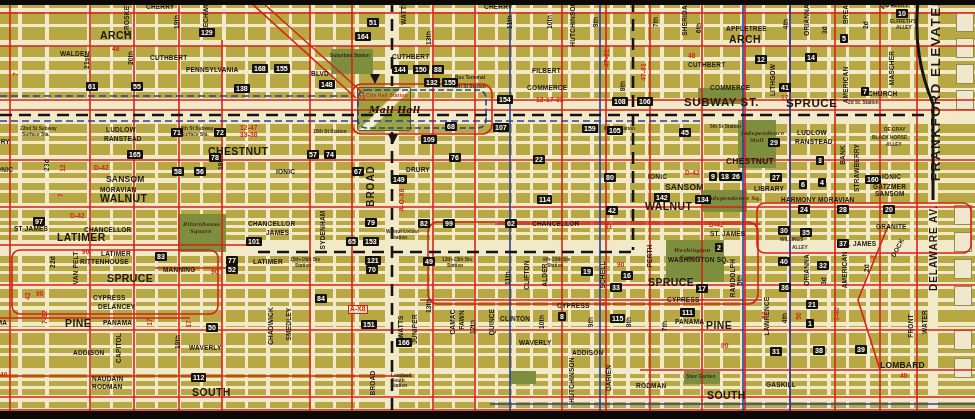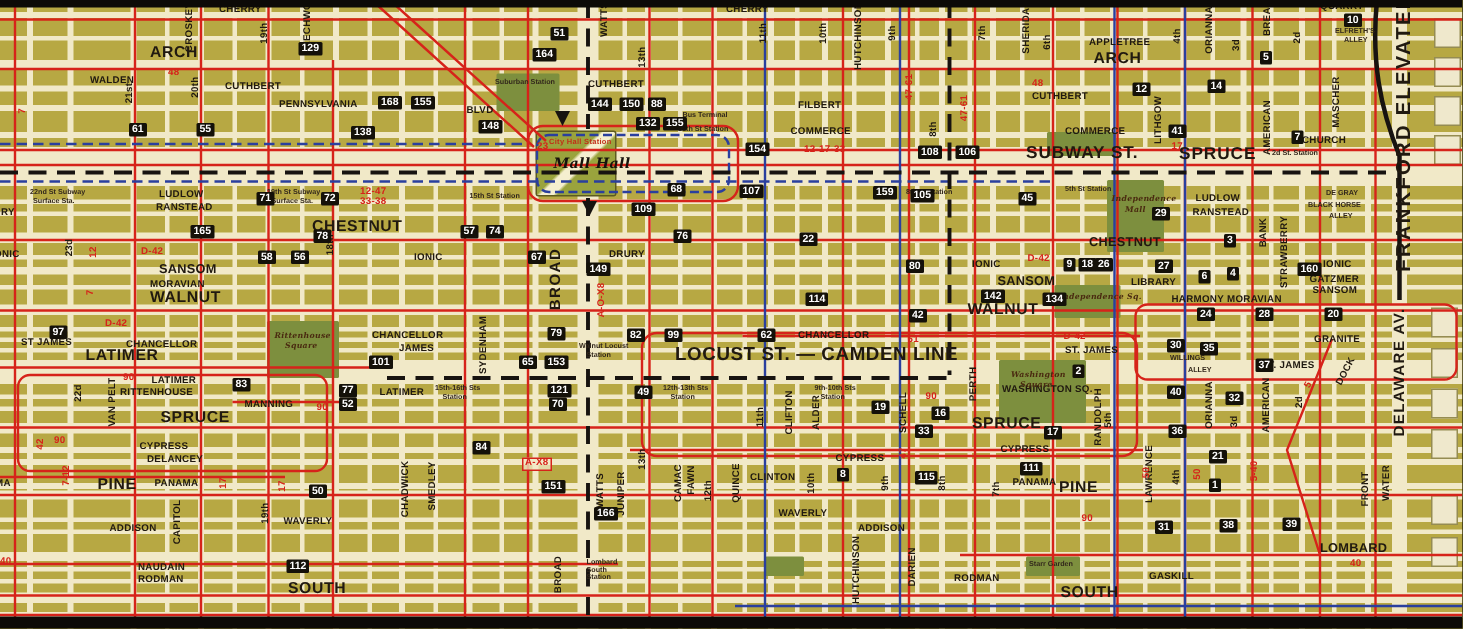--- a/index.html
+++ b/index.html
@@ -207,21 +207,20 @@
     <div class="lb" style="left: 248px; top: 221px;">CHANCELLOR</div>
     <div class="lb" style="left: 532px; top: 221px;">CHANCELLOR</div>
     <div class="lb" style="left: 14px; top: 226px;">ST JAMES</div>
     <div class="lb" style="left: 266px; top: 230px;">JAMES</div>
     <div class="lb" style="left: 710px; top: 231px;">ST. JAMES</div>
     <div class="lb" style="left: 841px; top: 241px;">ST. JAMES</div>
     <div class="lb k-sta" style="left: 780px; top: 238px;">WILLINGS</div>
     <div class="lb k-sta" style="left: 792px; top: 246px;">ALLEY</div>
     <div class="lb" style="left: 876px; top: 224px;">GRANITE</div>
     <div class="lb k-med" style="left: 57px; top: 232px;">LATIMER</div>
-    <div class="lb k-big2" style="left: 450px; top: 230px;">LOCUST ST. — CAMDEN LINE</div>
     <div class="lb" style="left: 101px; top: 251px;">LATIMER</div>
     <div class="lb" style="left: 253px; top: 259px;">LATIMER</div>
     <div class="lb" style="left: 80px; top: 259px;">RITTENHOUSE</div>
     <div class="lb" style="left: 163px; top: 267px;">MANNING</div>
     <div class="lb" style="left: 668px; top: 257px;">WASHINGTON SQ.</div>
     <div class="lb k-med" style="left: 107px; top: 273px;">SPRUCE</div>
     <div class="lb k-med" style="left: 648px; top: 277px;">SPRUCE</div>
     <div class="lb" style="left: 93px; top: 295px;">CYPRESS</div>
     <div class="lb" style="left: 557px; top: 303px;">CYPRESS</div>
     <div class="lb" style="left: 667px; top: 297px;">CYPRESS</div>

